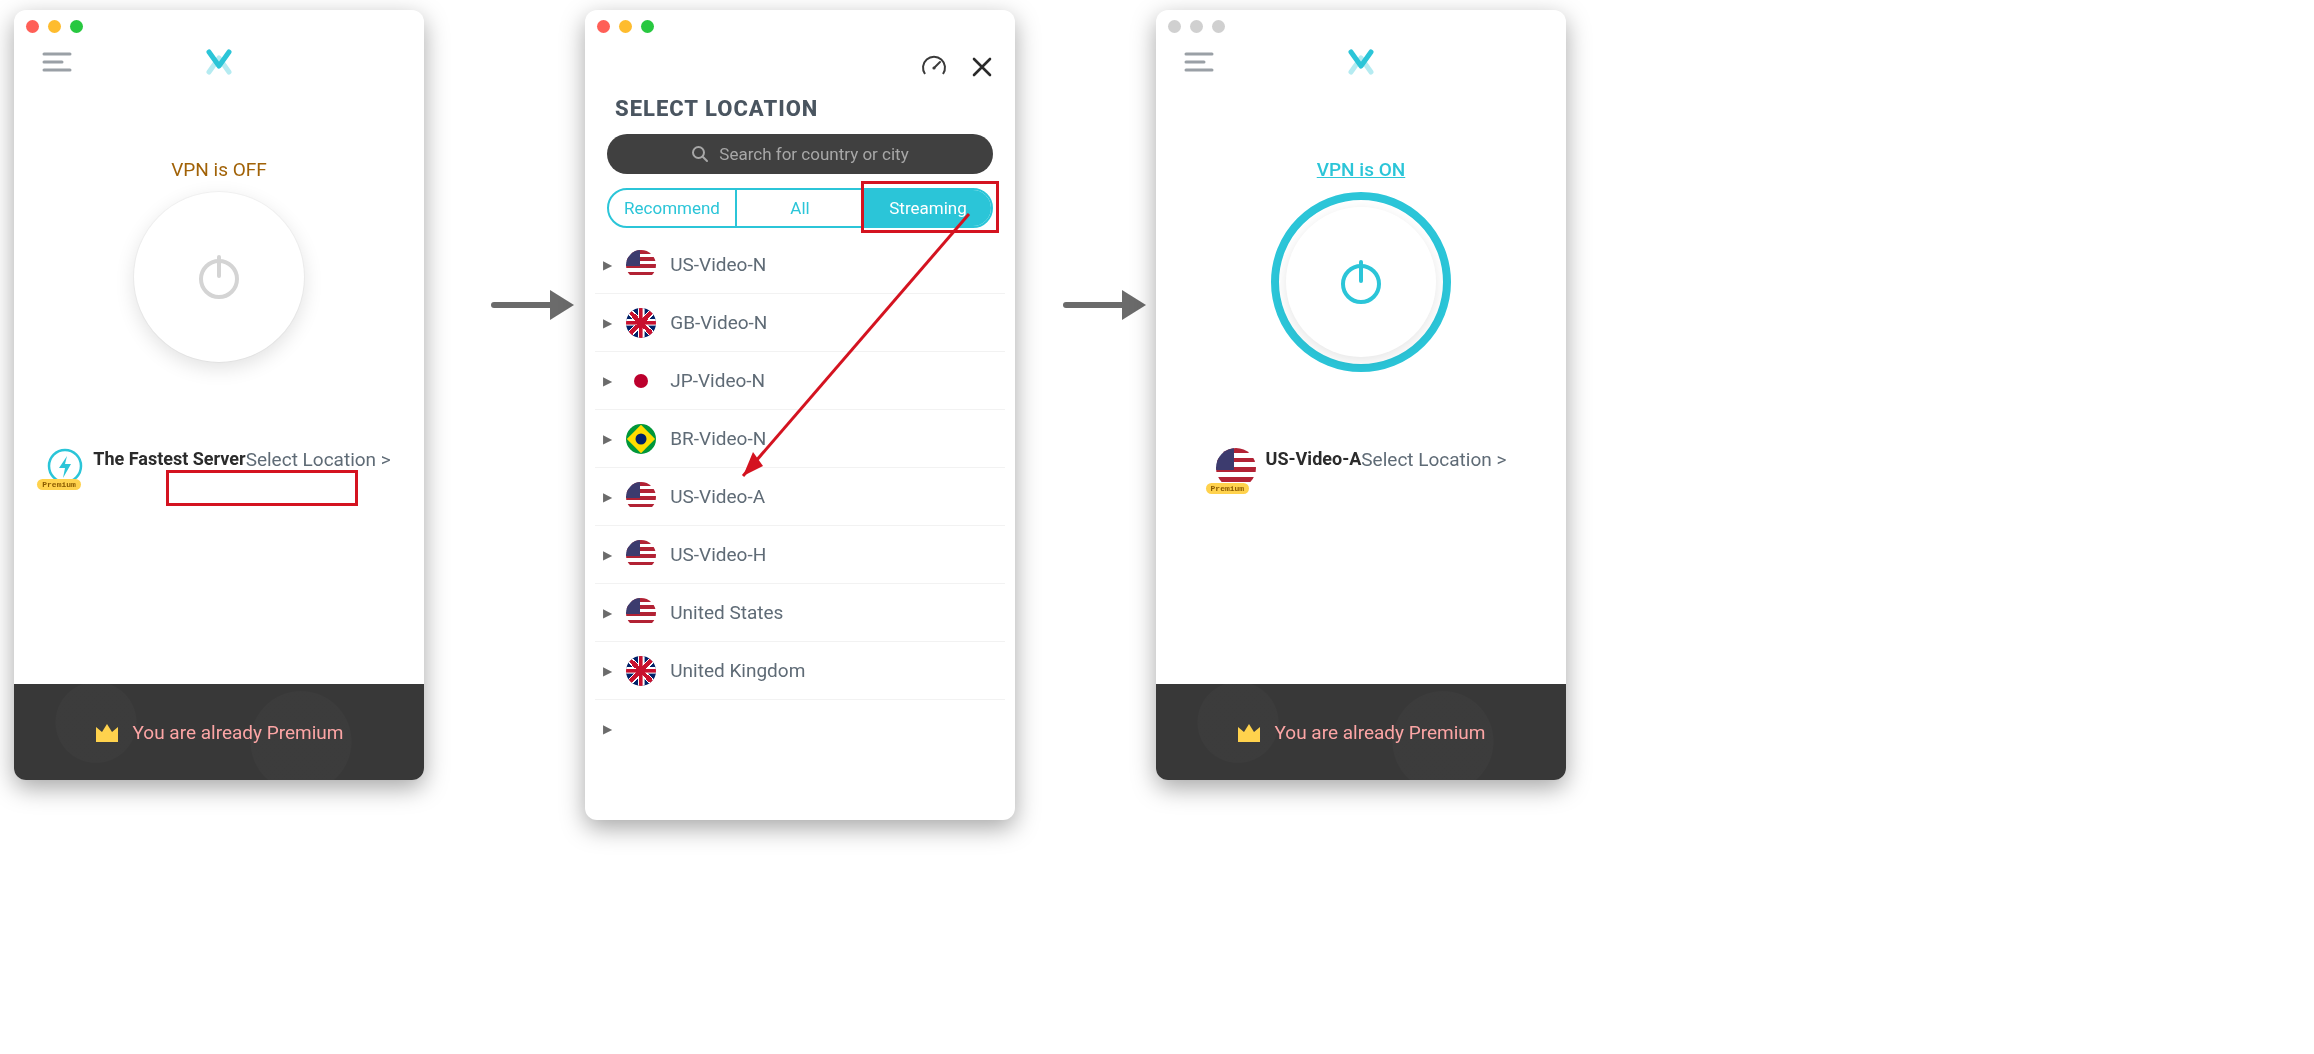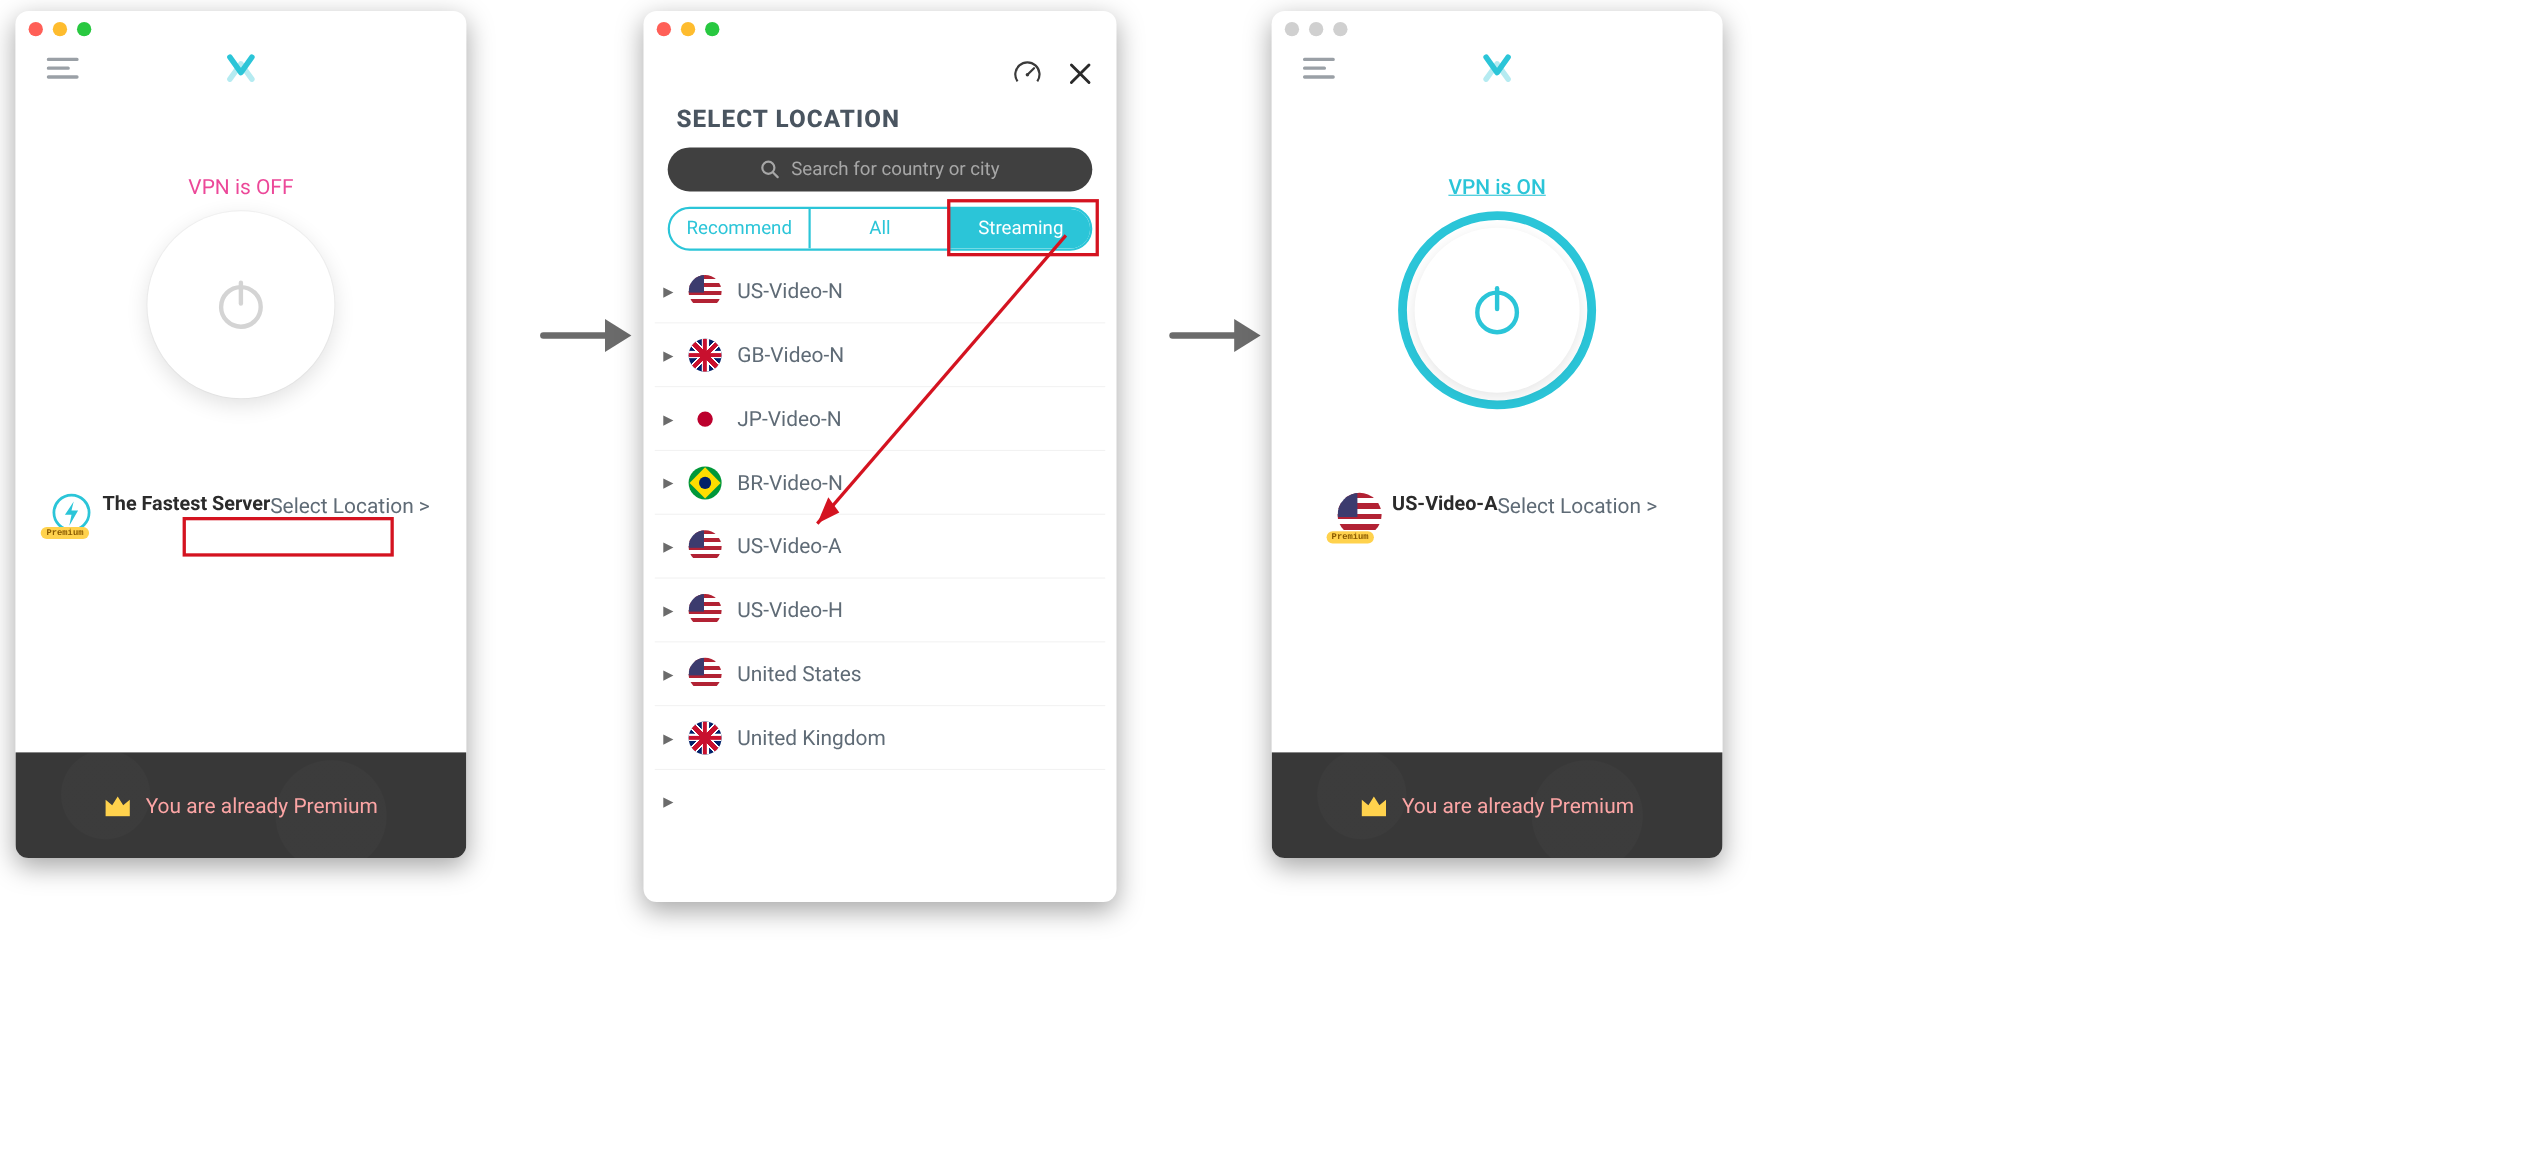--- a/index.html
+++ b/index.html
@@ -22,21 +22,21 @@
   .tl-yellow { background:#febc2e; }
   .tl-green  { background:#28c840; }
   .traffic.dim span { background:#d0d0d0; }
 
   
   .menu-btn { position:absolute; top:40px; left:28px; width:30px; height:24px; cursor:pointer; }
   .menu-btn svg { width:100%; height:100%; }
   .logo { position:absolute; top:38px; left:50%; transform:translateX(-50%); width:28px; height:28px; }
 
   .status-text { position:absolute; top:148px; left:0; right:0; text-align:center; font-size:19px; }
-  .status-off { color:#ec4899; }
+  .status-off { color:#a16207; }
   .status-on  { color:#2bc5d8; font-weight:500;text-decoration:underline; }
 
   
   .power-wrap { position:absolute; top:182px; left:50%; transform:translateX(-50%); }
   .power-off { width:170px; height:170px; border-radius:50%; background:#fff; box-shadow:0 6px 20px rgba(0,0,0,0.12), 0 0 0 1px rgba(0,0,0,0.03); display:flex; align-items:center; justify-content:center; }
   .power-on-outer { width:180px; height:180px; border:8px solid #2bc5d8; border-radius:50%; display:flex; align-items:center; justify-content:center; }
   .power-on-inner { width:150px; height:150px; border-radius:50%; background:#fff; box-shadow:0 4px 14px rgba(0,0,0,0.1); display:flex; align-items:center; justify-content:center; }
   .power-icon { width:54px; height:54px; }
 
   

